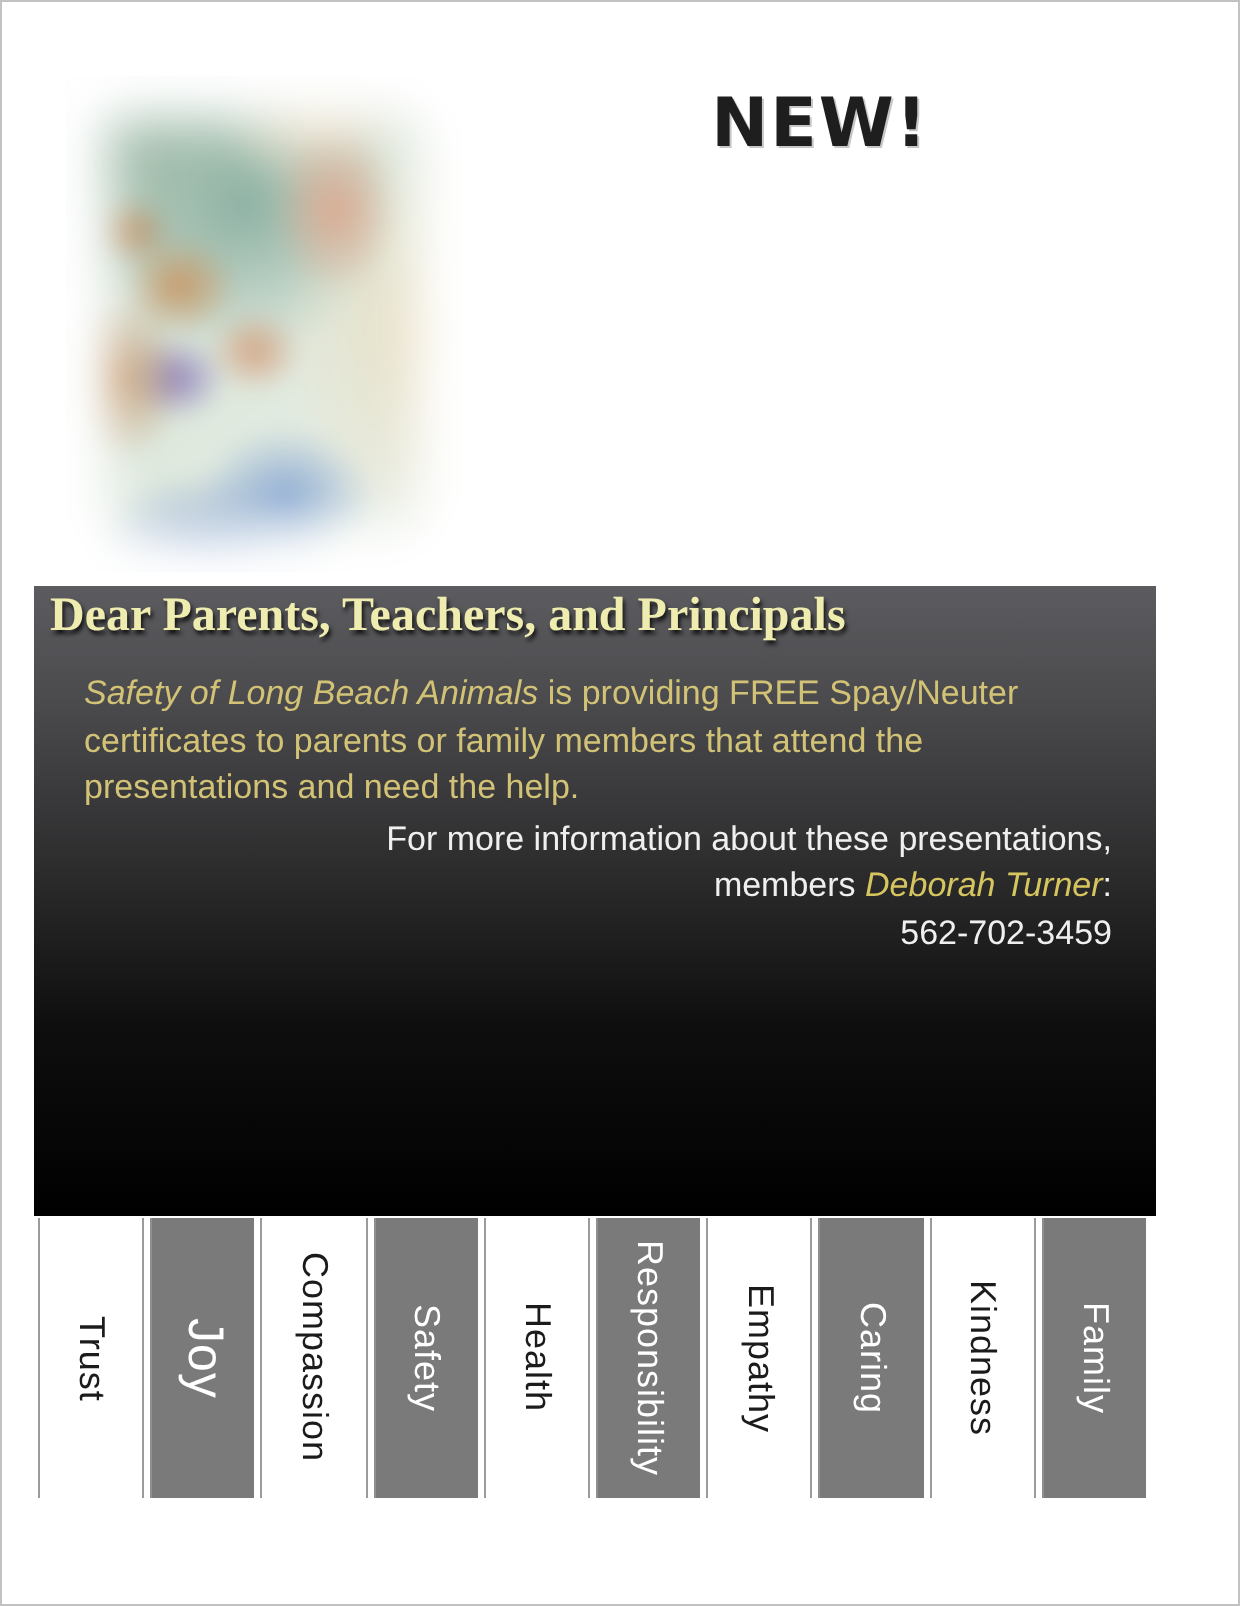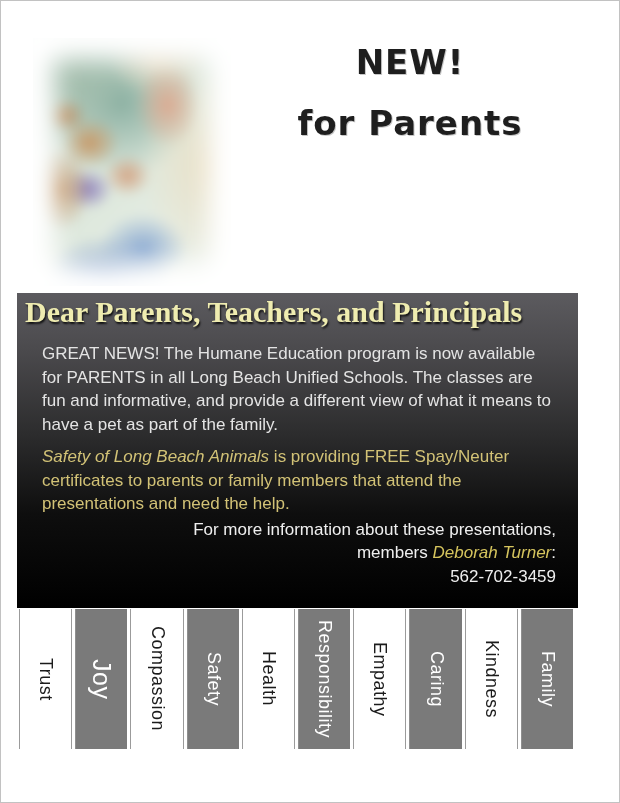--- a/index.html
+++ b/index.html
@@ -72,21 +72,21 @@
   .panel {
     position: absolute; left: 17px; top: 293px;
     width: 561px; height: 315px;
     background: linear-gradient(180deg,
       #5c5b5f 0%, #4b4a4d 18%, #2c2c2d 45%, #0e0e0e 70%, #000000 100%);
     padding: 2px 12px 0 8px;
   }
   .panel-title {
     font-family: "Liberation Serif", serif;
     font-weight: 700;
-    font-size: 30px;
+    font-size: 24px;
     color: #efecb0;
     text-shadow: 1px 2px 2px rgba(0,0,0,0.8);
     white-space: nowrap;
   }
   .panel-body {
     margin: 13px 10px 0 17px;
     font-size: 17px;
     line-height: 23.5px;
   }
   .para-white { color: #e4e4e4; }
@@ -134,27 +134,25 @@
 <body>
 
 <div class="page-frame"></div>
 
 <div class="photo">
   <div class="photo-paint"></div>
 </div>
 
 <div class="headline" id="headline">
     <div>NEW!</div>
-    <div>for Parents</div>
   </div>
 
 <div class="panel">
   <div class="panel-title">Dear Parents, Teachers, and Principals</div>
   <div class="panel-body">
-    <p class="para-white">GREAT NEWS! The Humane Education program is now available for PARENTS in all Long Beach Unified Schools. The classes are fun and informative, and provide a different view of what it means to have a pet as part of the family.</p>
     <p class="para-gold"><span class="lead-italic">Safety of Long Beach Animals</span><span> is providing FREE Spay/Neuter certificates to parents or family members that attend the presentations and need the help.</span></p>
     <div class="center-block">
       <div>For more information about these presentations,</div>
       <div><span>members </span><span class="contact-name">Deborah Turner</span><span>:</span></div>
       <div>562-702-3459</div>
     </div>
   </div>
 </div>
 
 <div class="word-bank" id="word-bank">

